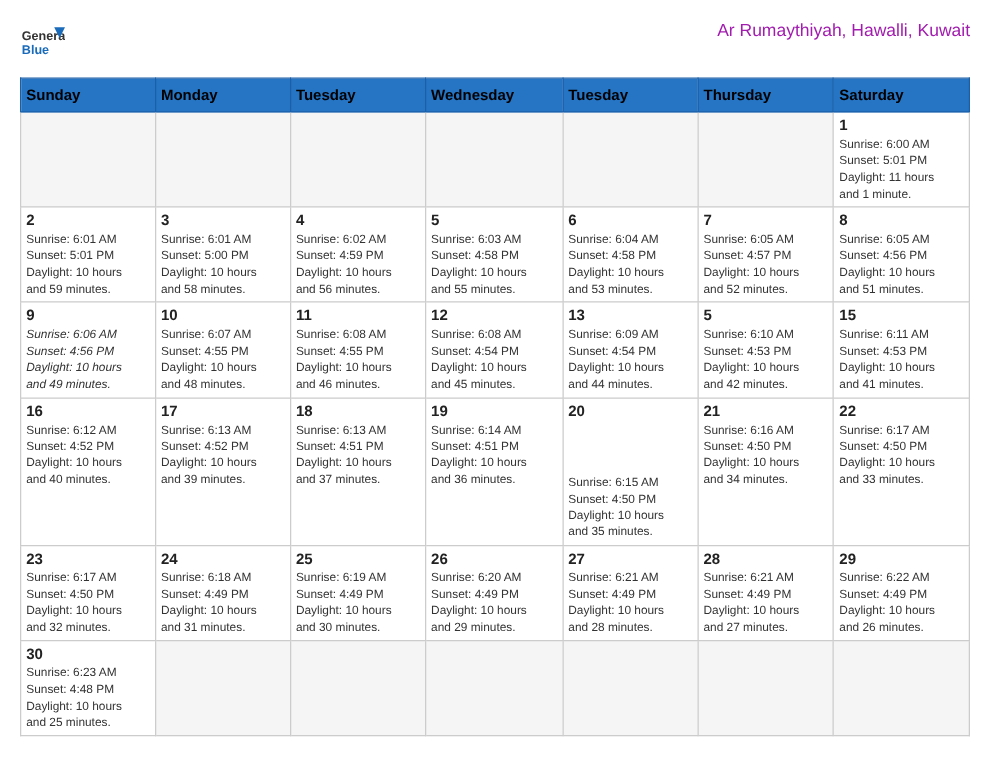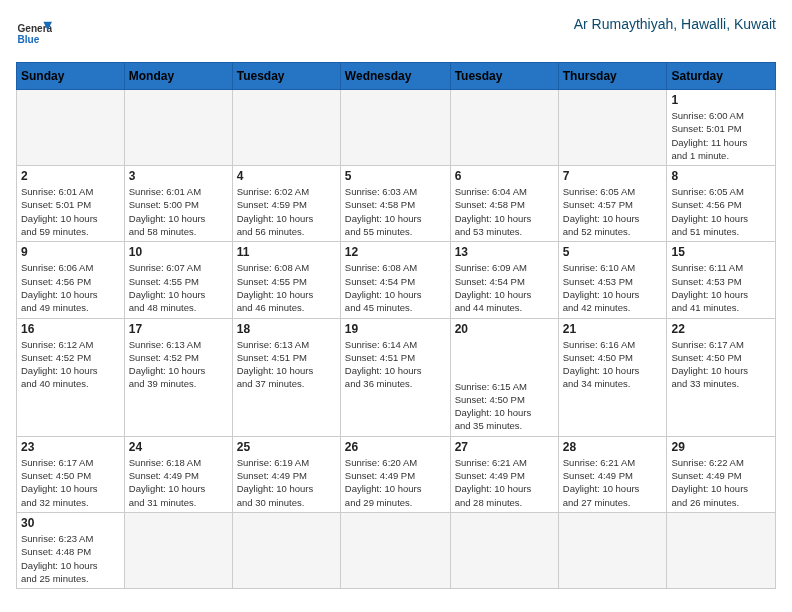--- a/index.html
+++ b/index.html
@@ -28,21 +28,21 @@
     .title-area {
       text-align: right;
     }
     .month-title {
       font-size: 32px;
       font-weight: normal;
       color: #222;
     }
     .location-title {
       font-size: 14px;
-      color: #0c4a6e;
+      color: #a21caf;
     }
     .calendar {
       width: 100%;
       border-collapse: collapse;
       font-size: 10px;
     }
     .calendar th {
       background: #2575c4;
       color: #000000;
       padding: 6px 4px;
@@ -172,21 +172,21 @@
           <span class="day-num">8</span>
           <div class="day-info" style="white-space: pre-line;">Sunrise: 6:05 AM
 Sunset: 4:56 PM
 Daylight: 10 hours
 and 51 minutes.</div>
         </td>
       </tr>
       <tr class="week-row">
         <td>
           <span class="day-num">9</span>
-          <div class="day-info" style="white-space: pre-line;">Sunrise: 6:06 AM
+          <div class="day-info" style="white-space: pre-line; font-style: italic;">Sunrise: 6:06 AM
 Sunset: 4:56 PM
 Daylight: 10 hours
 and 49 minutes.</div>
         </td>
         <td>
           <span class="day-num">10</span>
           <div class="day-info" style="white-space: pre-line;">Sunrise: 6:07 AM
 Sunset: 4:55 PM
 Daylight: 10 hours
 and 48 minutes.</div>

